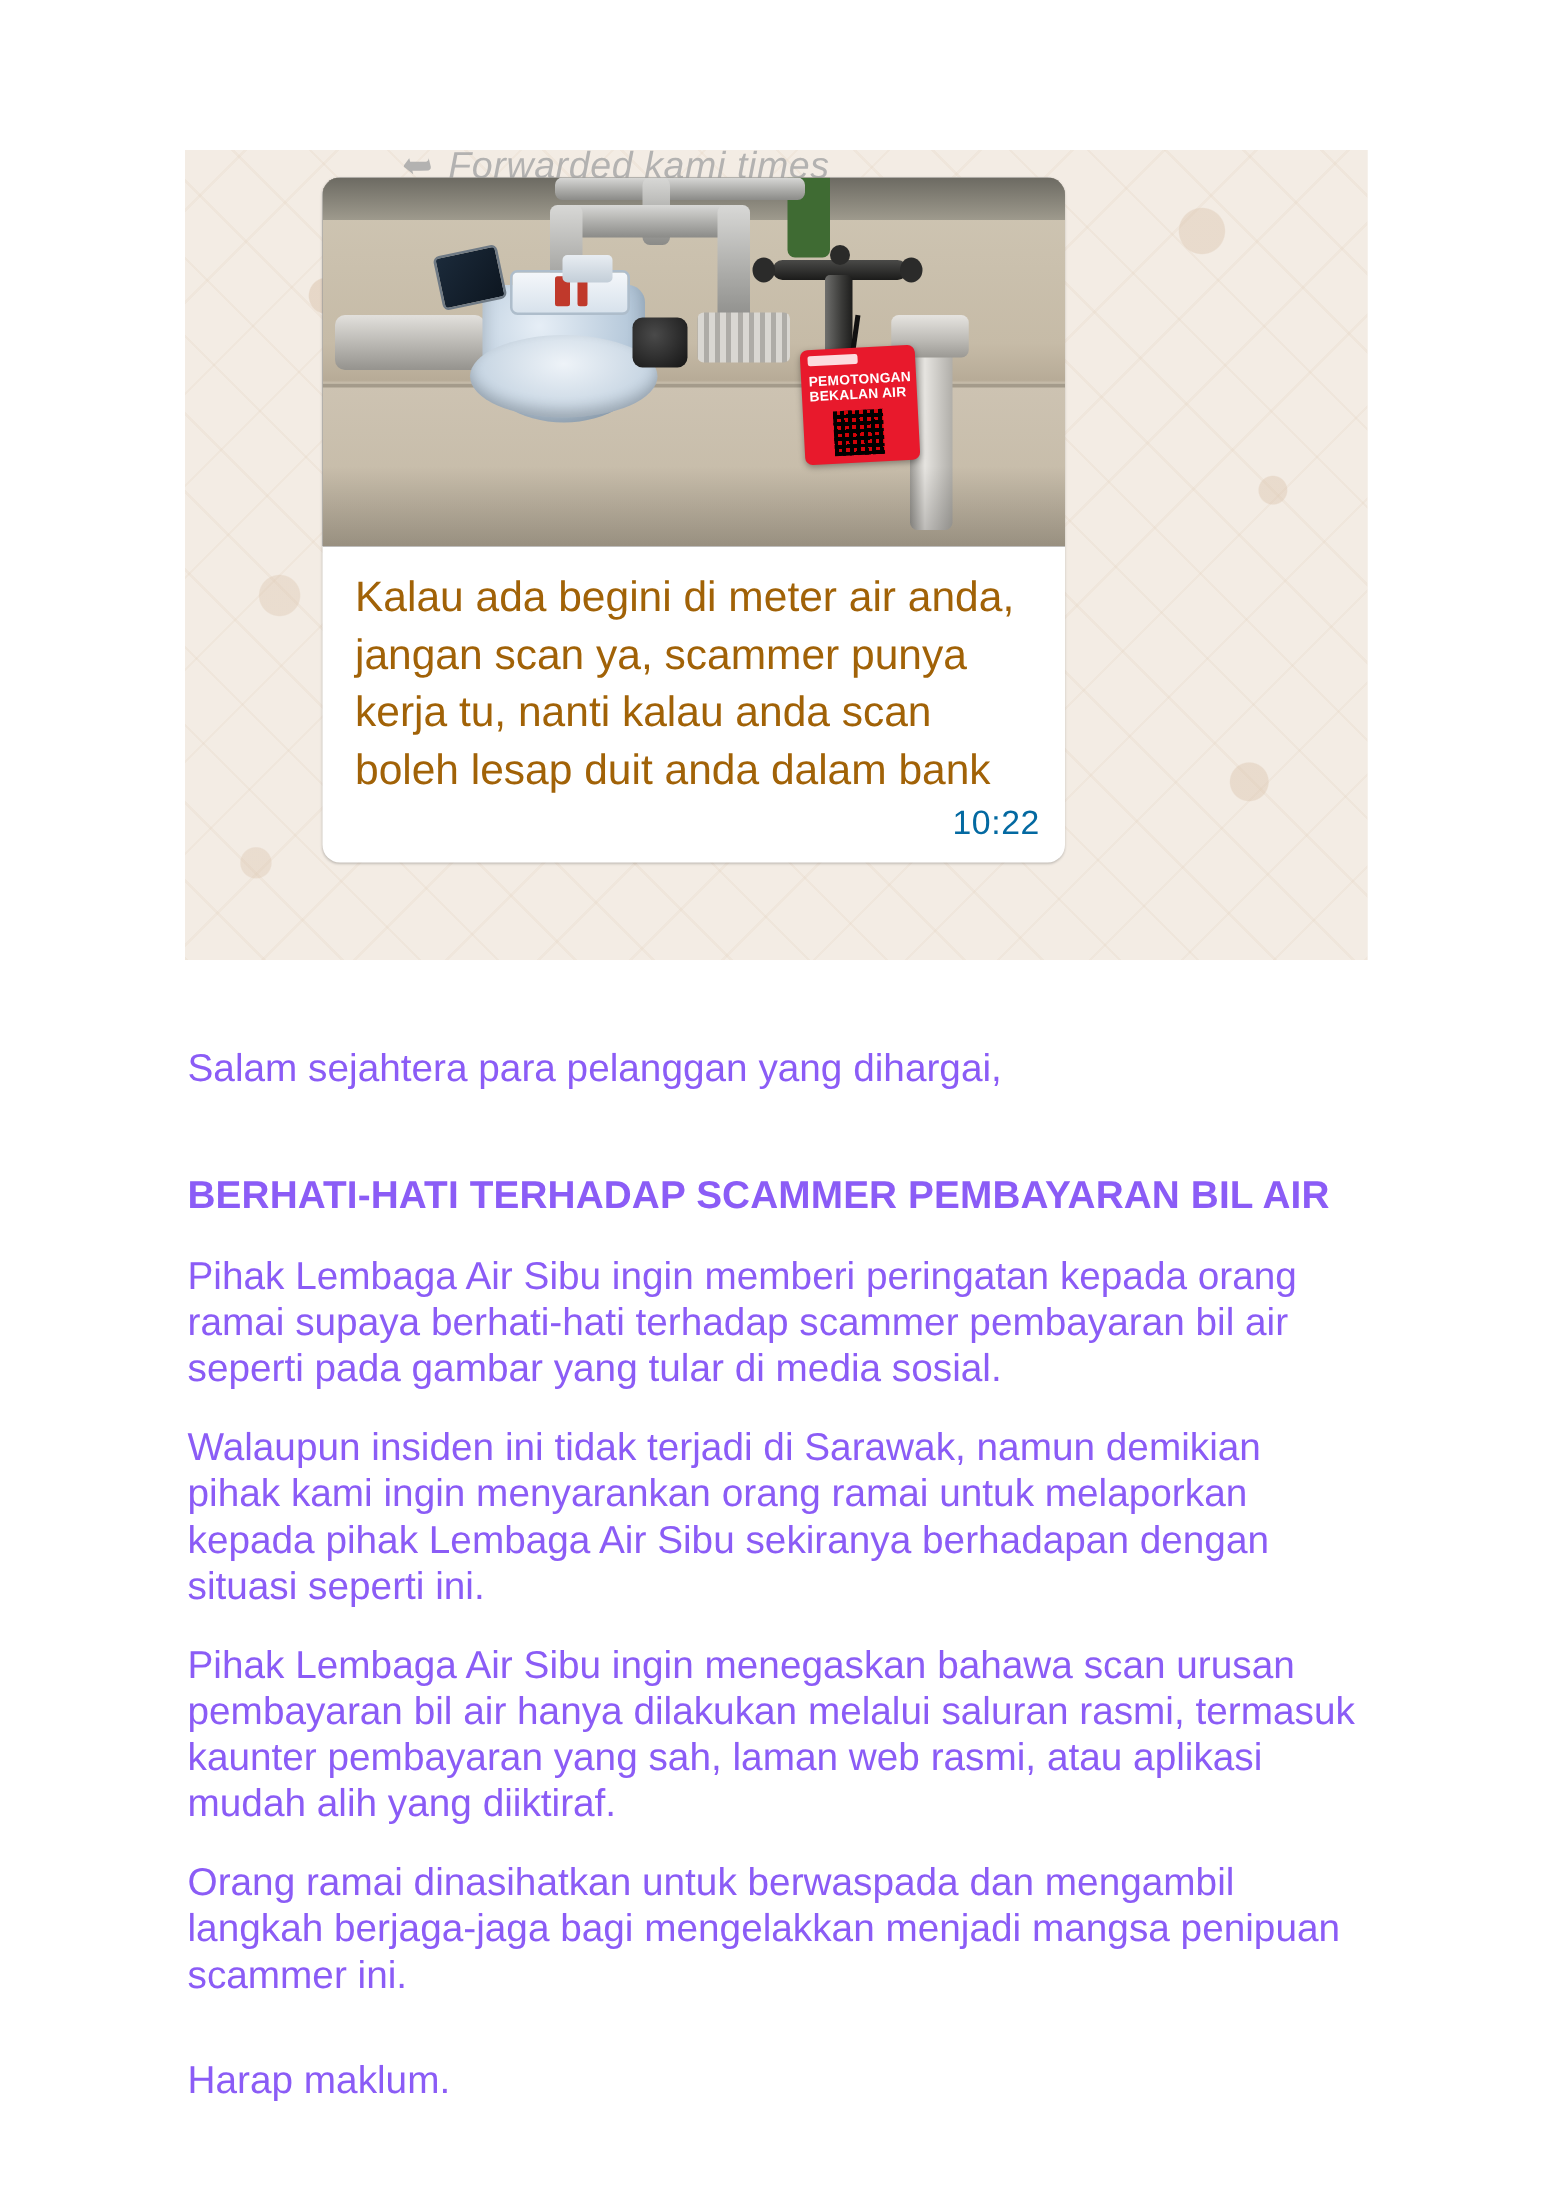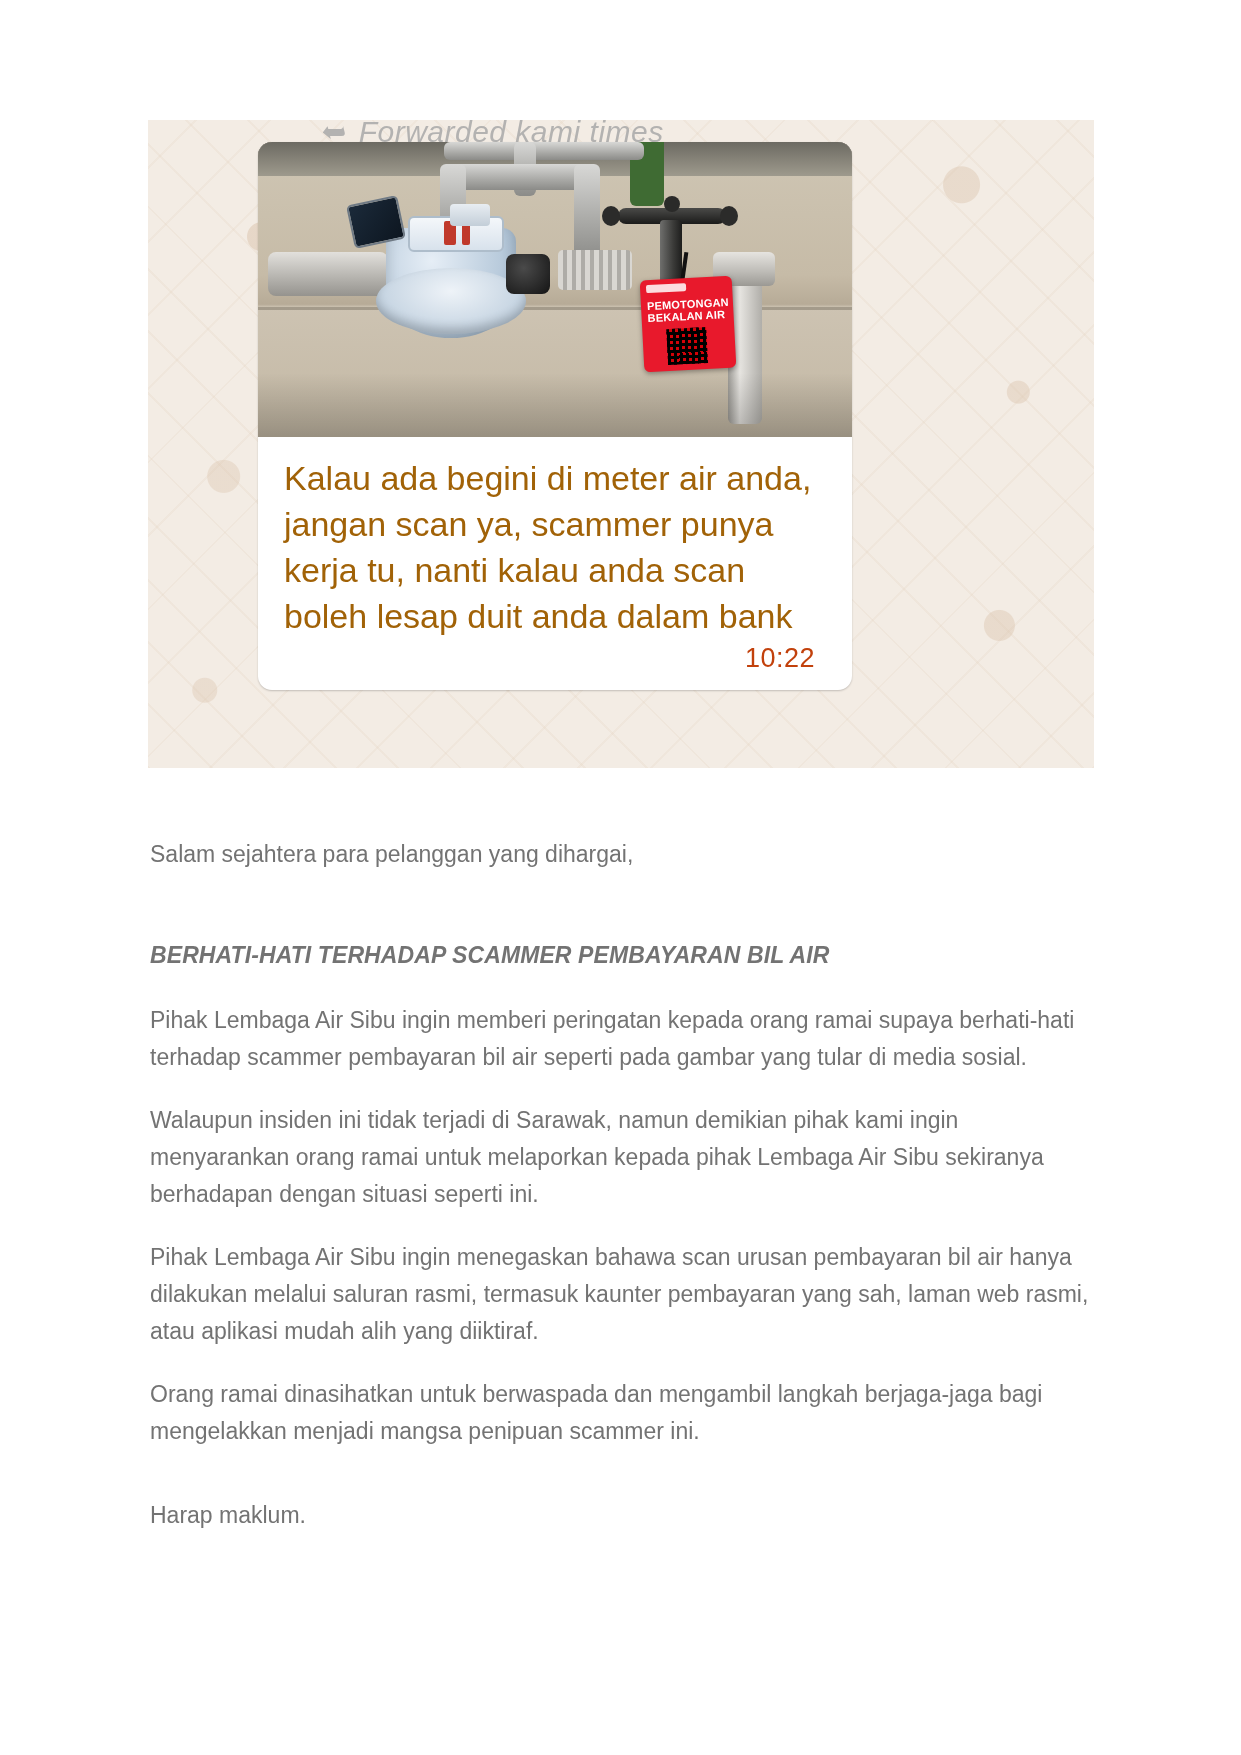--- a/index.html
+++ b/index.html
@@ -203,46 +203,45 @@
 
   .msg-text {
     padding: 18px 26px 4px 26px;
     font-size: 34px;
     line-height: 46px;
     color: #a16207;
     font-family: "Liberation Sans", sans-serif;
   }
   .msg-time {
     text-align: right;
-    padding: 0 37px 16px 26px;
-    color: #c2410c;
+    padding: 0 20px 16px 26px;
+    color: #0369a1;
     font-size: 27px;
     letter-spacing: .5px;
   }
 
   
   .doc {
     position: absolute;
     left: 150px;
     top: 836px;
     width: 940px;
   }
   .doc p {
     margin: 0 0 26px 0;
-    font-size: 23px;
+    font-size: 31px;
     line-height: 37px;
-    color: #737373;
+    color: #8b5cf6;
     font-family: "Liberation Sans", sans-serif;
   }
   .doc p.spacer-after { margin-bottom: 64px; }
   .doc p.heading {
     font-weight: bold;
     letter-spacing: .1px;
     margin-bottom: 28px;
-    font-style: italic;
   }
   .doc p.tight { margin-bottom: 26px; }
   .doc p.final { margin-top: 47px; }
 </style>
 </head>
 <body>
 
 <div class="page">
 
   <div class="shot">

